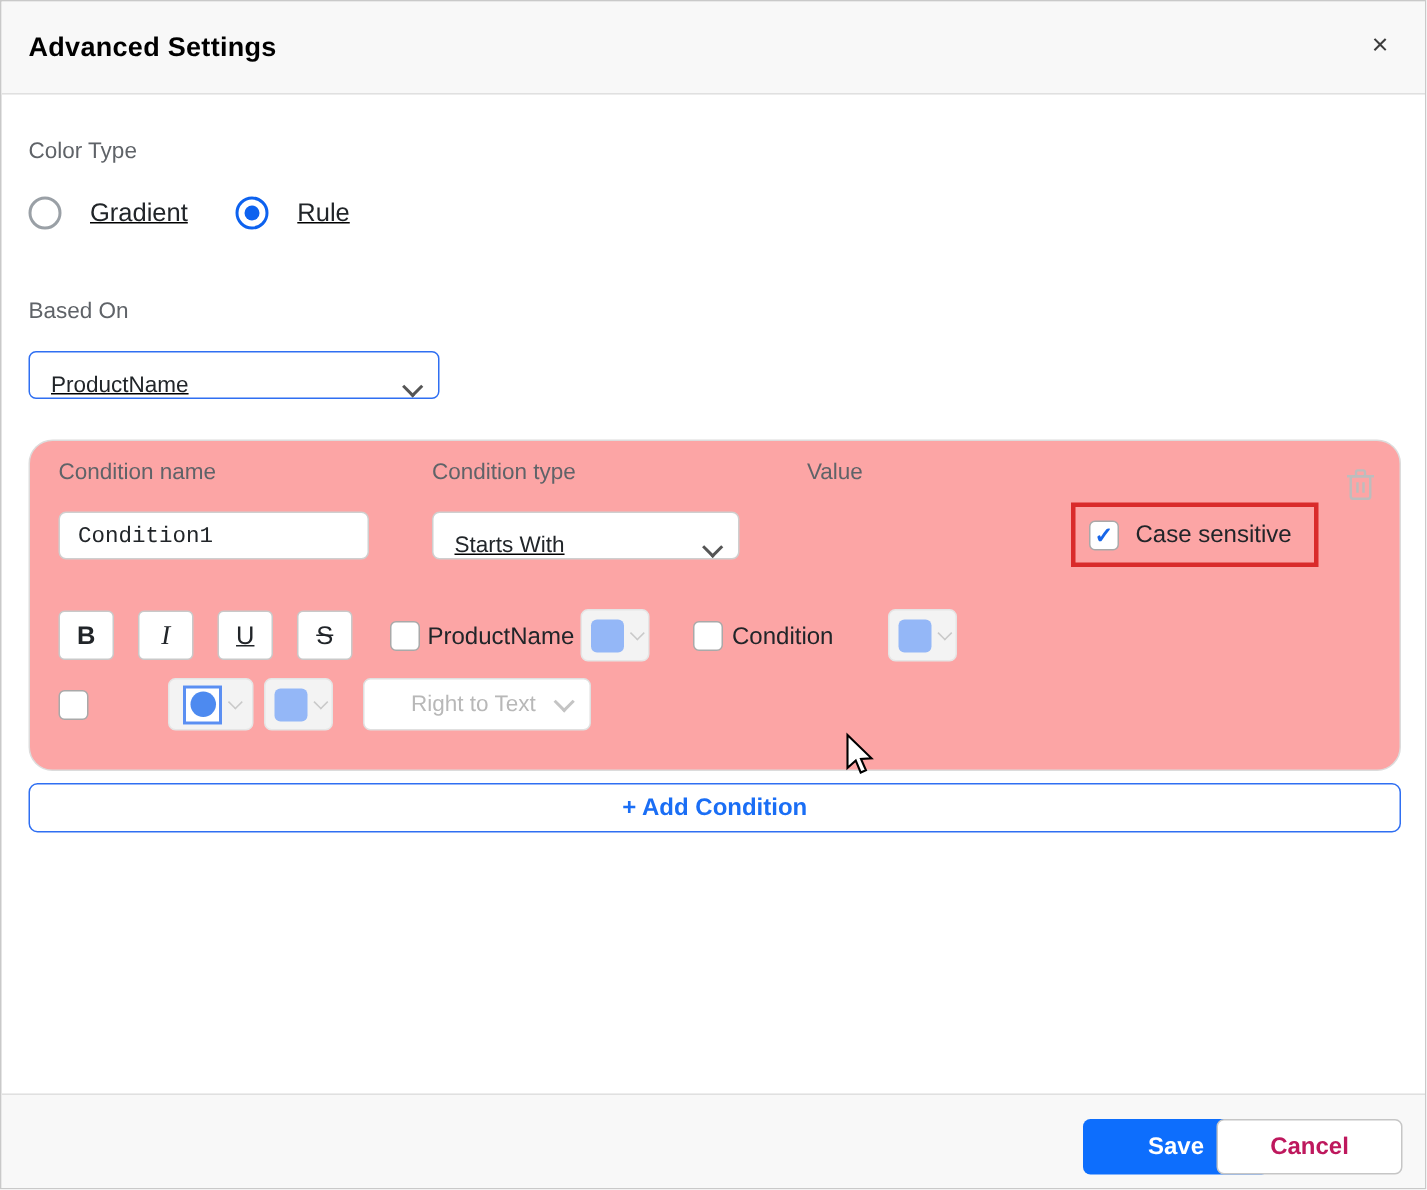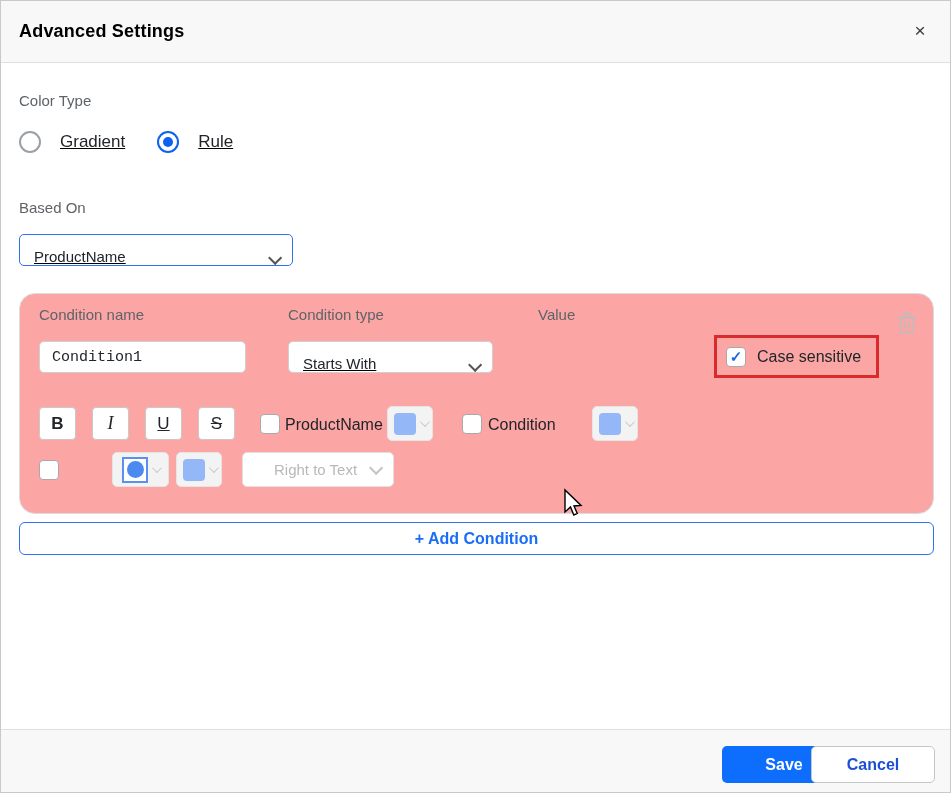--- a/index.html
+++ b/index.html
@@ -94,21 +94,21 @@
               font-size:16px; font-weight:bold; color:#1a6ef5; cursor:pointer;
               font-family:"Liberation Sans", sans-serif; }
 
   
   .footer { position:absolute; left:0; top:728px; width:100%; height:65px;
             background:#f8f8f8; border-top:1px solid #e0e0e0; }
   .btn { position:absolute; top:16px; width:124px; height:37px; border-radius:5px;
          font-size:16px; font-weight:bold; cursor:pointer;
          font-family:"Liberation Sans", sans-serif; }
   .btn.save { left:673px; background:#0d6efd; color:#fff; border:none;margin-left:48px; }
-  .btn.cancel { left:810px; background:#fff; color:#1d4ed8; border:1px solid #c6c6c6; }
+  .btn.cancel { left:810px; background:#fff; color:#be185d; border:1px solid #c6c6c6; }
 
   .cursor { position:absolute; left:560px; top:487px; width:22px; height:30px;
             pointer-events:none; z-index:50; }
 </style>
 </head>
 <body>
 
 <div class="dialog">
 
   <div class="header">

